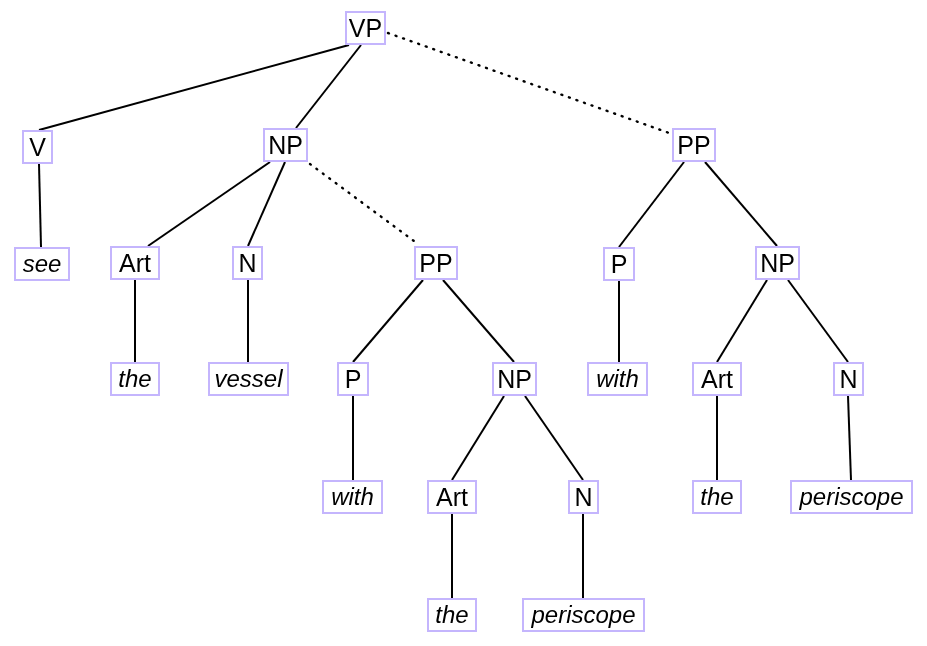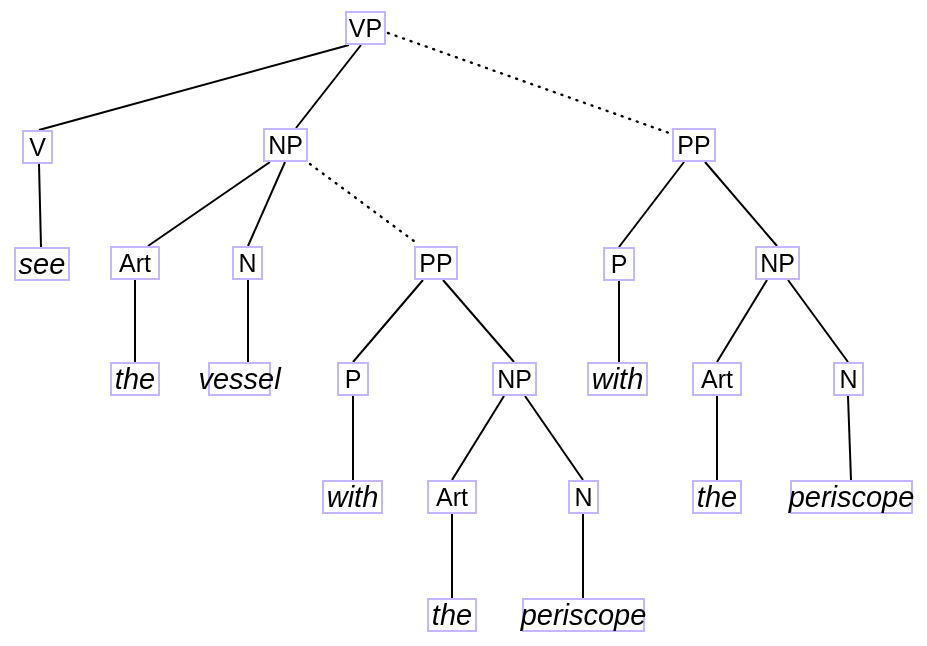--- a/index.html
+++ b/index.html
@@ -32,21 +32,21 @@
     justify-content: center;
     color: #000000;
     line-height: 1;
     white-space: nowrap;
   }
   .tree-node.cat {
     font-size: 25px;
     font-style: normal;
   }
   .tree-node.word {
-    font-size: 29px;
+    font-size: 24px;
     font-style: italic;
   }
 </style>
 </head>
 <body>
 
 <div id="tree-canvas">
   <svg id="edge-layer" viewBox="0 0 927 646" width="927" height="646" xmlns="http://www.w3.org/2000/svg">
       <line x1="349" y1="45" x2="39" y2="130" stroke="#000000" stroke-width="2"></line>
       <line x1="361" y1="45" x2="296" y2="128" stroke="#000000" stroke-width="2"></line>
@@ -77,21 +77,21 @@
       <div class="tree-node cat" style="left: 22px; top: 130px; width: 31px; height: 34px;">V</div>
       <div class="tree-node cat" style="left: 263px; top: 128px; width: 45px; height: 34px;">NP</div>
       <div class="tree-node cat" style="left: 672px; top: 128px; width: 44px; height: 34px;">PP</div>
       <div class="tree-node word" style="left: 14px; top: 247px; width: 56px; height: 34px;">see</div>
       <div class="tree-node cat" style="left: 110px; top: 246px; width: 50px; height: 34px;">Art</div>
       <div class="tree-node cat" style="left: 232px; top: 246px; width: 31px; height: 34px;">N</div>
       <div class="tree-node cat" style="left: 414px; top: 246px; width: 44px; height: 34px;">PP</div>
       <div class="tree-node cat" style="left: 603px; top: 247px; width: 32px; height: 34px;">P</div>
       <div class="tree-node cat" style="left: 755px; top: 246px; width: 45px; height: 34px;">NP</div>
       <div class="tree-node word" style="left: 110px; top: 362px; width: 50px; height: 34px;">the</div>
-      <div class="tree-node word" style="left: 208px; top: 362px; width: 63px; height: 34px;">vessel</div>
+      <div class="tree-node word" style="left: 208px; top: 362px; width: 81px; height: 34px;">vessel</div>
       <div class="tree-node cat" style="left: 337px; top: 362px; width: 32px; height: 34px;">P</div>
       <div class="tree-node cat" style="left: 492px; top: 362px; width: 45px; height: 34px;">NP</div>
       <div class="tree-node word" style="left: 587px; top: 362px; width: 61px; height: 34px;">with</div>
       <div class="tree-node cat" style="left: 692px; top: 362px; width: 50px; height: 34px;">Art</div>
       <div class="tree-node cat" style="left: 833px; top: 362px; width: 31px; height: 34px;">N</div>
       <div class="tree-node word" style="left: 322px; top: 480px; width: 61px; height: 34px;">with</div>
       <div class="tree-node cat" style="left: 427px; top: 480px; width: 50px; height: 34px;">Art</div>
       <div class="tree-node cat" style="left: 568px; top: 480px; width: 31px; height: 34px;">N</div>
       <div class="tree-node word" style="left: 692px; top: 480px; width: 50px; height: 34px;">the</div>
       <div class="tree-node word" style="left: 790px; top: 480px; width: 123px; height: 34px;">periscope</div>

